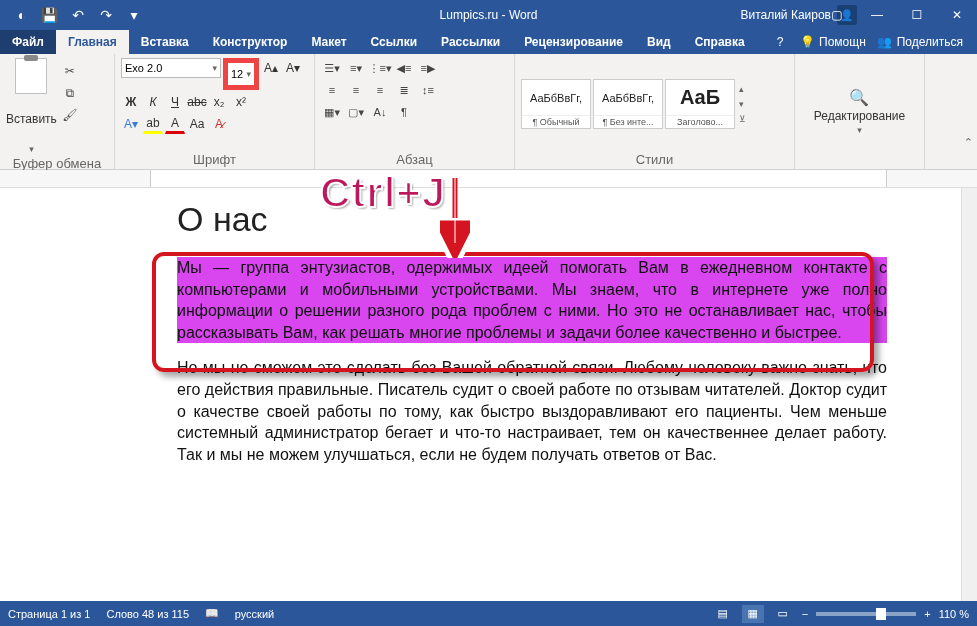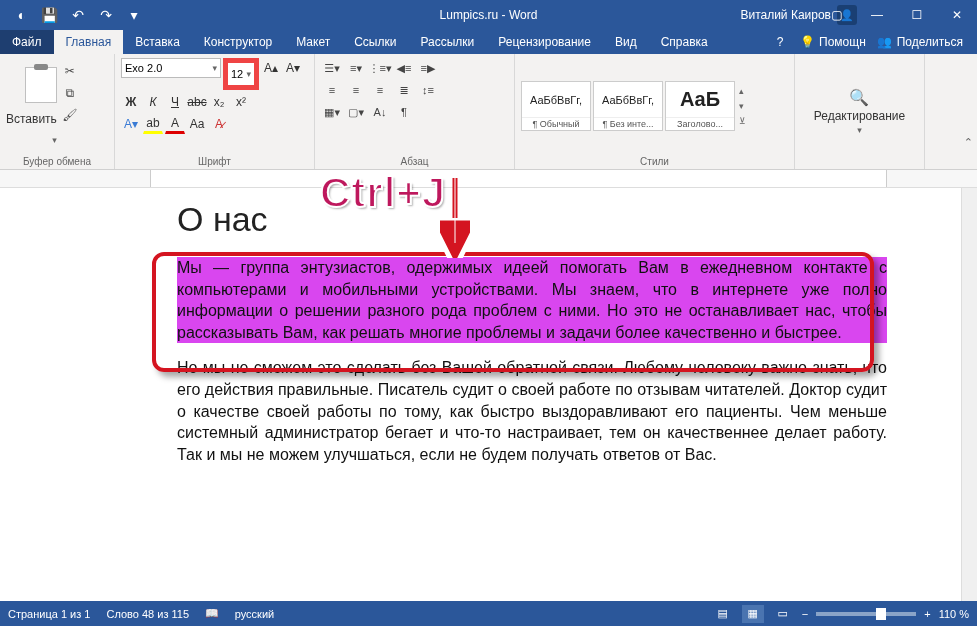--- a/index.html
+++ b/index.html
@@ -10,36 +10,36 @@
   .titlebar .qat { display: flex; align-items: center; gap: 0; padding-left: 8px; }
   .titlebar .qat .ic { width: 28px; height: 30px; display: flex; align-items: center; justify-content: center; color: #fff; font-size: 14px; }
   .titlebar .title-center { position: absolute; left: 50%; transform: translateX(-50%); font-size: 12px; }
   .titlebar .user-block { position: absolute; right: 120px; display: flex; align-items: center; gap: 6px; font-size: 12px; }
   .titlebar .avatar { width: 20px; height: 20px; background: #1a3f73; border-radius: 3px; display: flex; align-items: center; justify-content: center; font-size: 11px; }
   .titlebar .win-controls { position: absolute; right: 0; display: flex; }
   .titlebar .win-controls .wc { width: 40px; height: 30px; display: flex; align-items: center; justify-content: center; font-size: 12px; }
 
   
   .tabstrip { height: 24px; background: #2b579a; color: #fff; display: flex; align-items: stretch; font-size: 12px; }
-  .tabstrip .tab { padding: 0 12px; display: flex; align-items: center; cursor: default; }
+  .tabstrip .tab { padding: 0 12px; display: flex; align-items: center; cursor: default; font-weight: bold; }
   .tabstrip .tab.active { background: #f3f2f1; color: #2b579a; }
   .tabstrip .tab.file { background: #1e3e70; }
   .tabstrip .right-area { margin-left: auto; display: flex; align-items: center; gap: 12px; padding-right: 14px; }
   .tabstrip .help-q { width: 16px; text-align: center; }
   .tabstrip .tell-me { display: flex; align-items: center; gap: 4px; }
   .tabstrip .share { display: flex; align-items: center; gap: 4px; }
 
   
   .ribbon { height: 116px; background: #f3f2f1; border-bottom: 1px solid #d0d0d0; display: flex; position: relative; }
   .group { border-right: 1px solid #d8d8d8; padding: 4px 6px 2px; display: flex; flex-direction: column; justify-content: space-between; }
-  .group-label { font-size: 10px; color: #666; text-align: center; padding: 2px 0 0; }
+  .group-label { font-size: 13px; color: #666; text-align: center; padding: 2px 0 0; }
   .group .body { flex: 1; display: flex; flex-direction: column; gap: 2px; }
 
   .clipboard { width: 115px; }
-  .paste-big { display: flex; flex-direction: column; align-items: flex-end; justify-content: center; gap: 9px; }
+  .paste-big { display: flex; flex-direction: column; align-items: center; justify-content: center; gap: 18px; }
   .paste-icon { width: 32px; height: 36px; background: #fff; border: 1px solid #c0c0c0; position: relative; }
   .paste-icon::before { content: ""; position: absolute; top: -4px; left: 8px; width: 14px; height: 6px; background: #888; border-radius: 2px; }
   .paste-label { font-size: 12px; color: #333; }
   .small-icon { width: 18px; height: 18px; display: flex; align-items: center; justify-content: center; font-size: 12px; color: #444; }
 
   .font-group { width: 200px; }
   .font-top { display: flex; gap: 2px; }
   .font-name { width: 100px; height: 20px; border: 1px solid #bbb; background: #fff; font-size: 11px; padding: 0 3px; display: flex; align-items: center; justify-content: space-between; }
   .font-size { width: 36px; height: 32px; border: 5px solid #ef4444; background: #fff; font-size: 11px; padding: 0 3px; display: flex; align-items: center; justify-content: space-between; }
   .font-row { display: flex; gap: 2px; align-items: center; }

